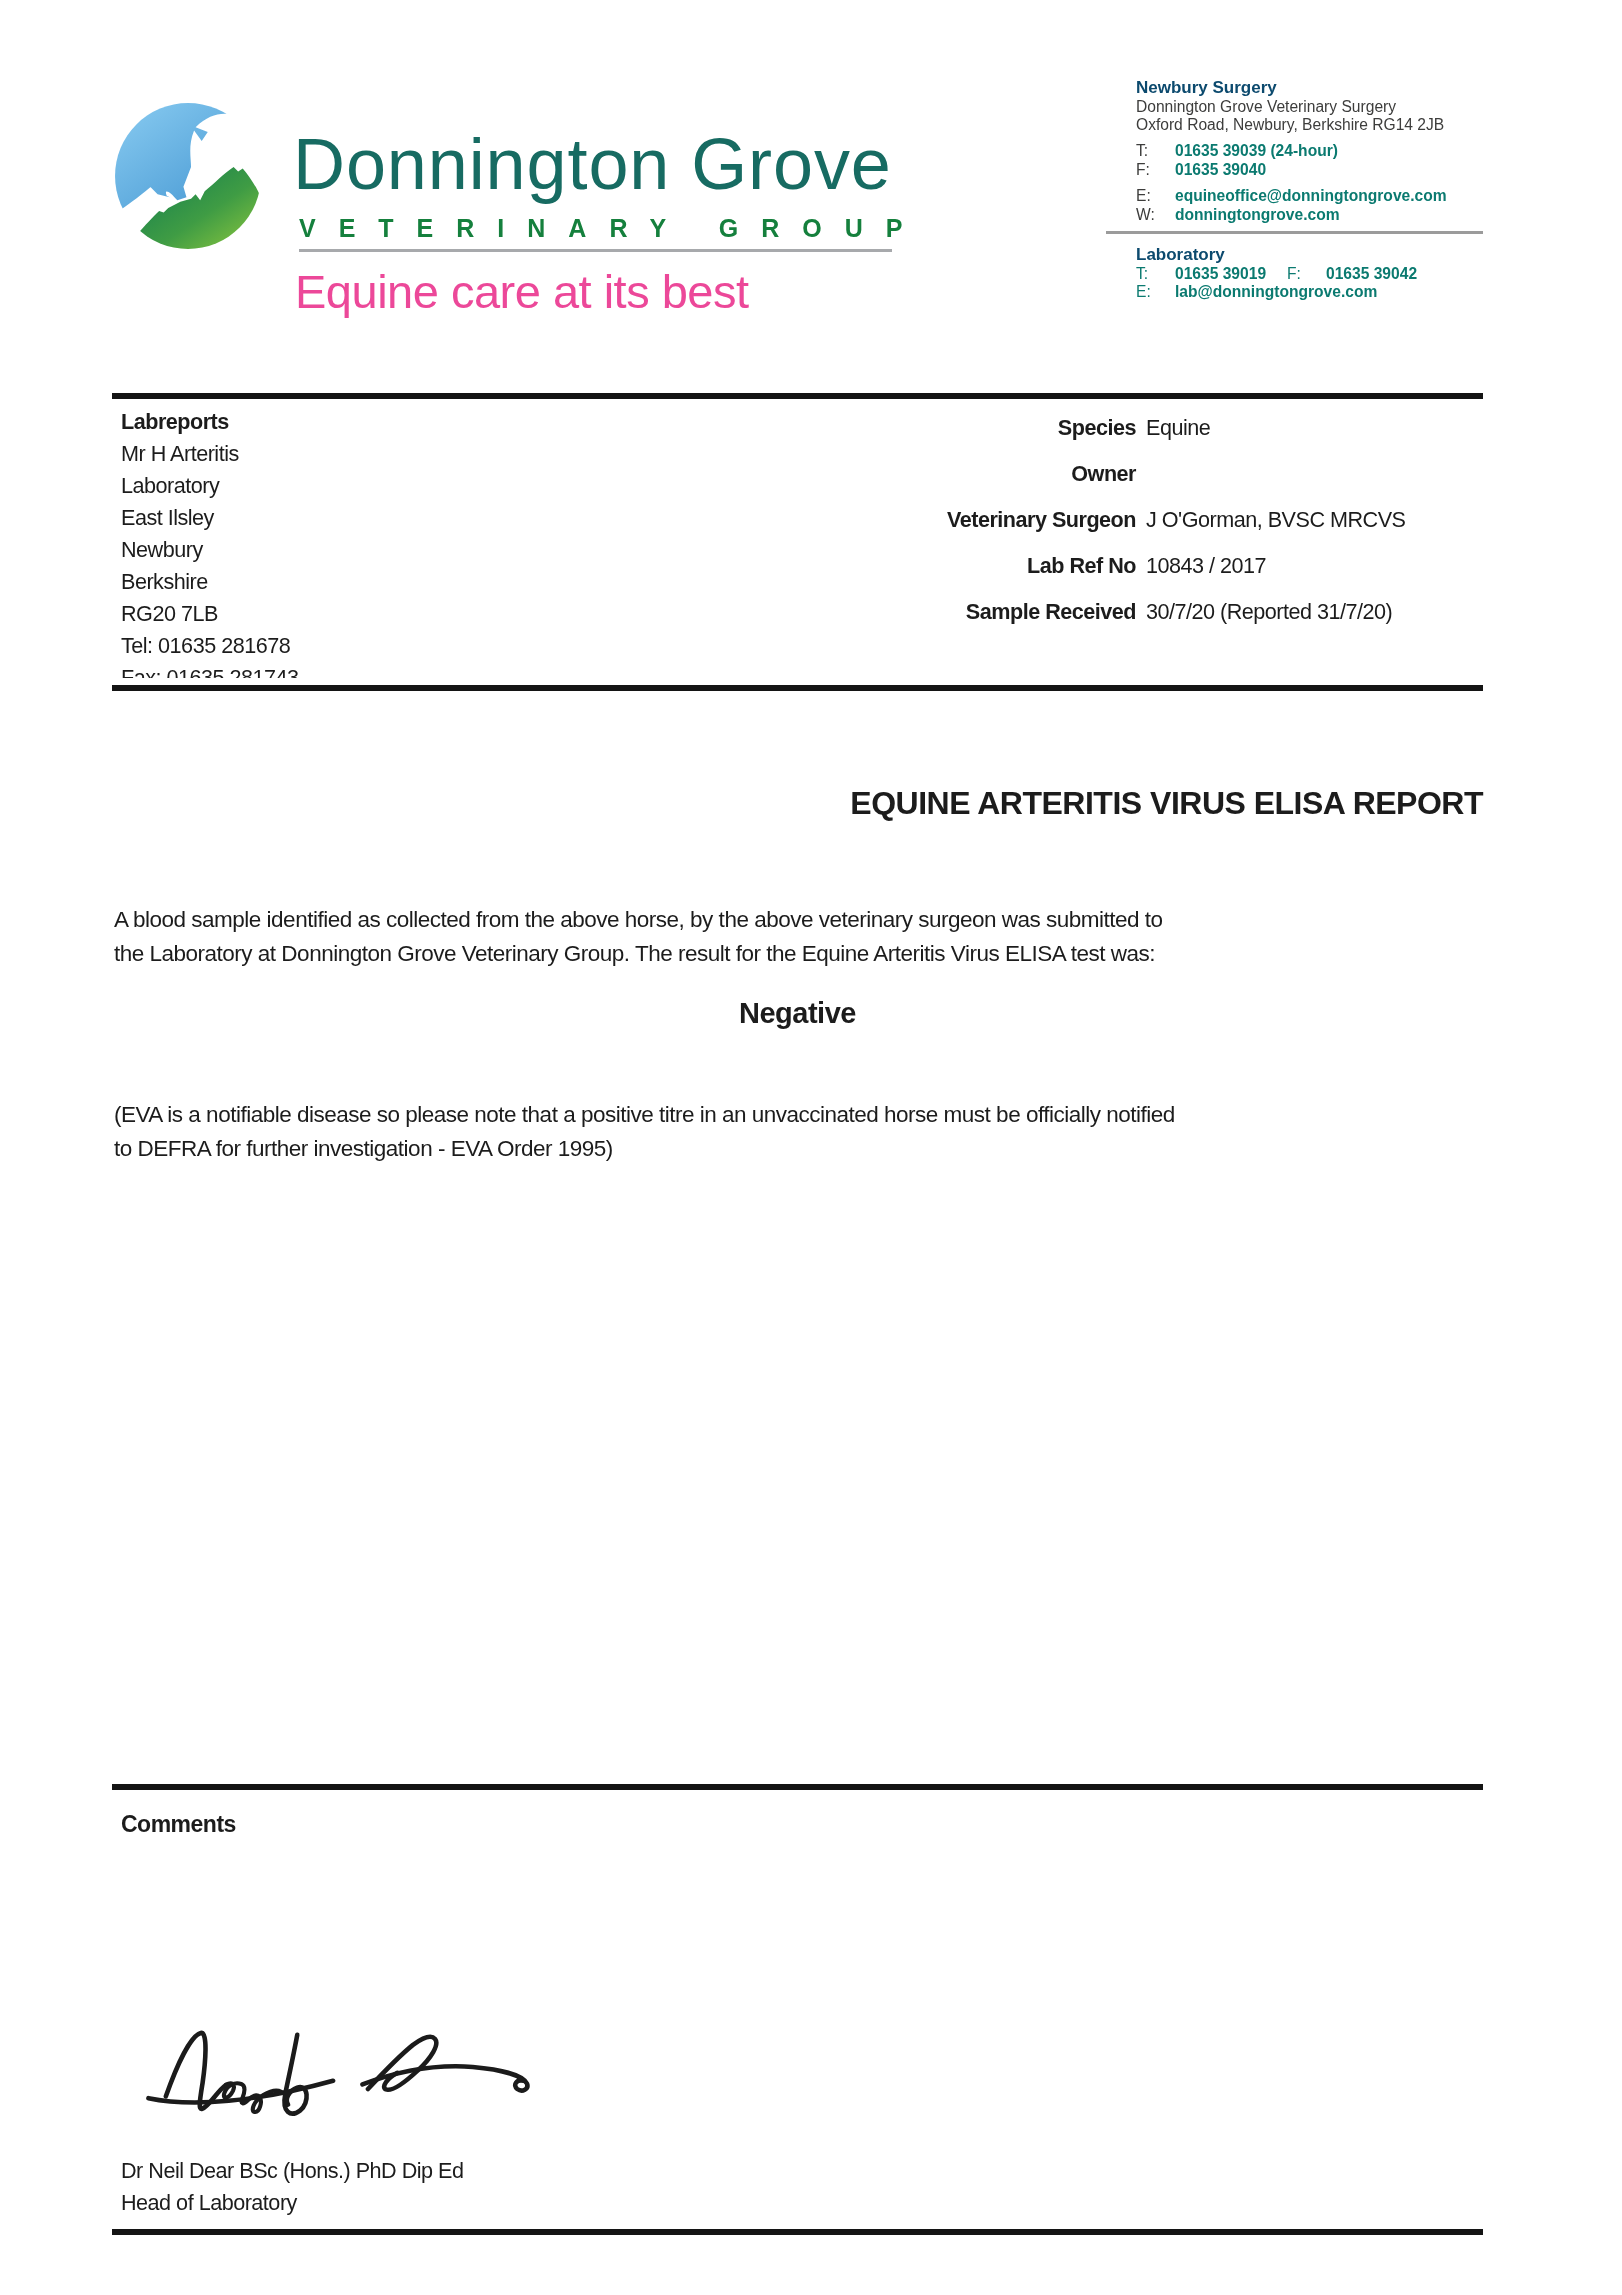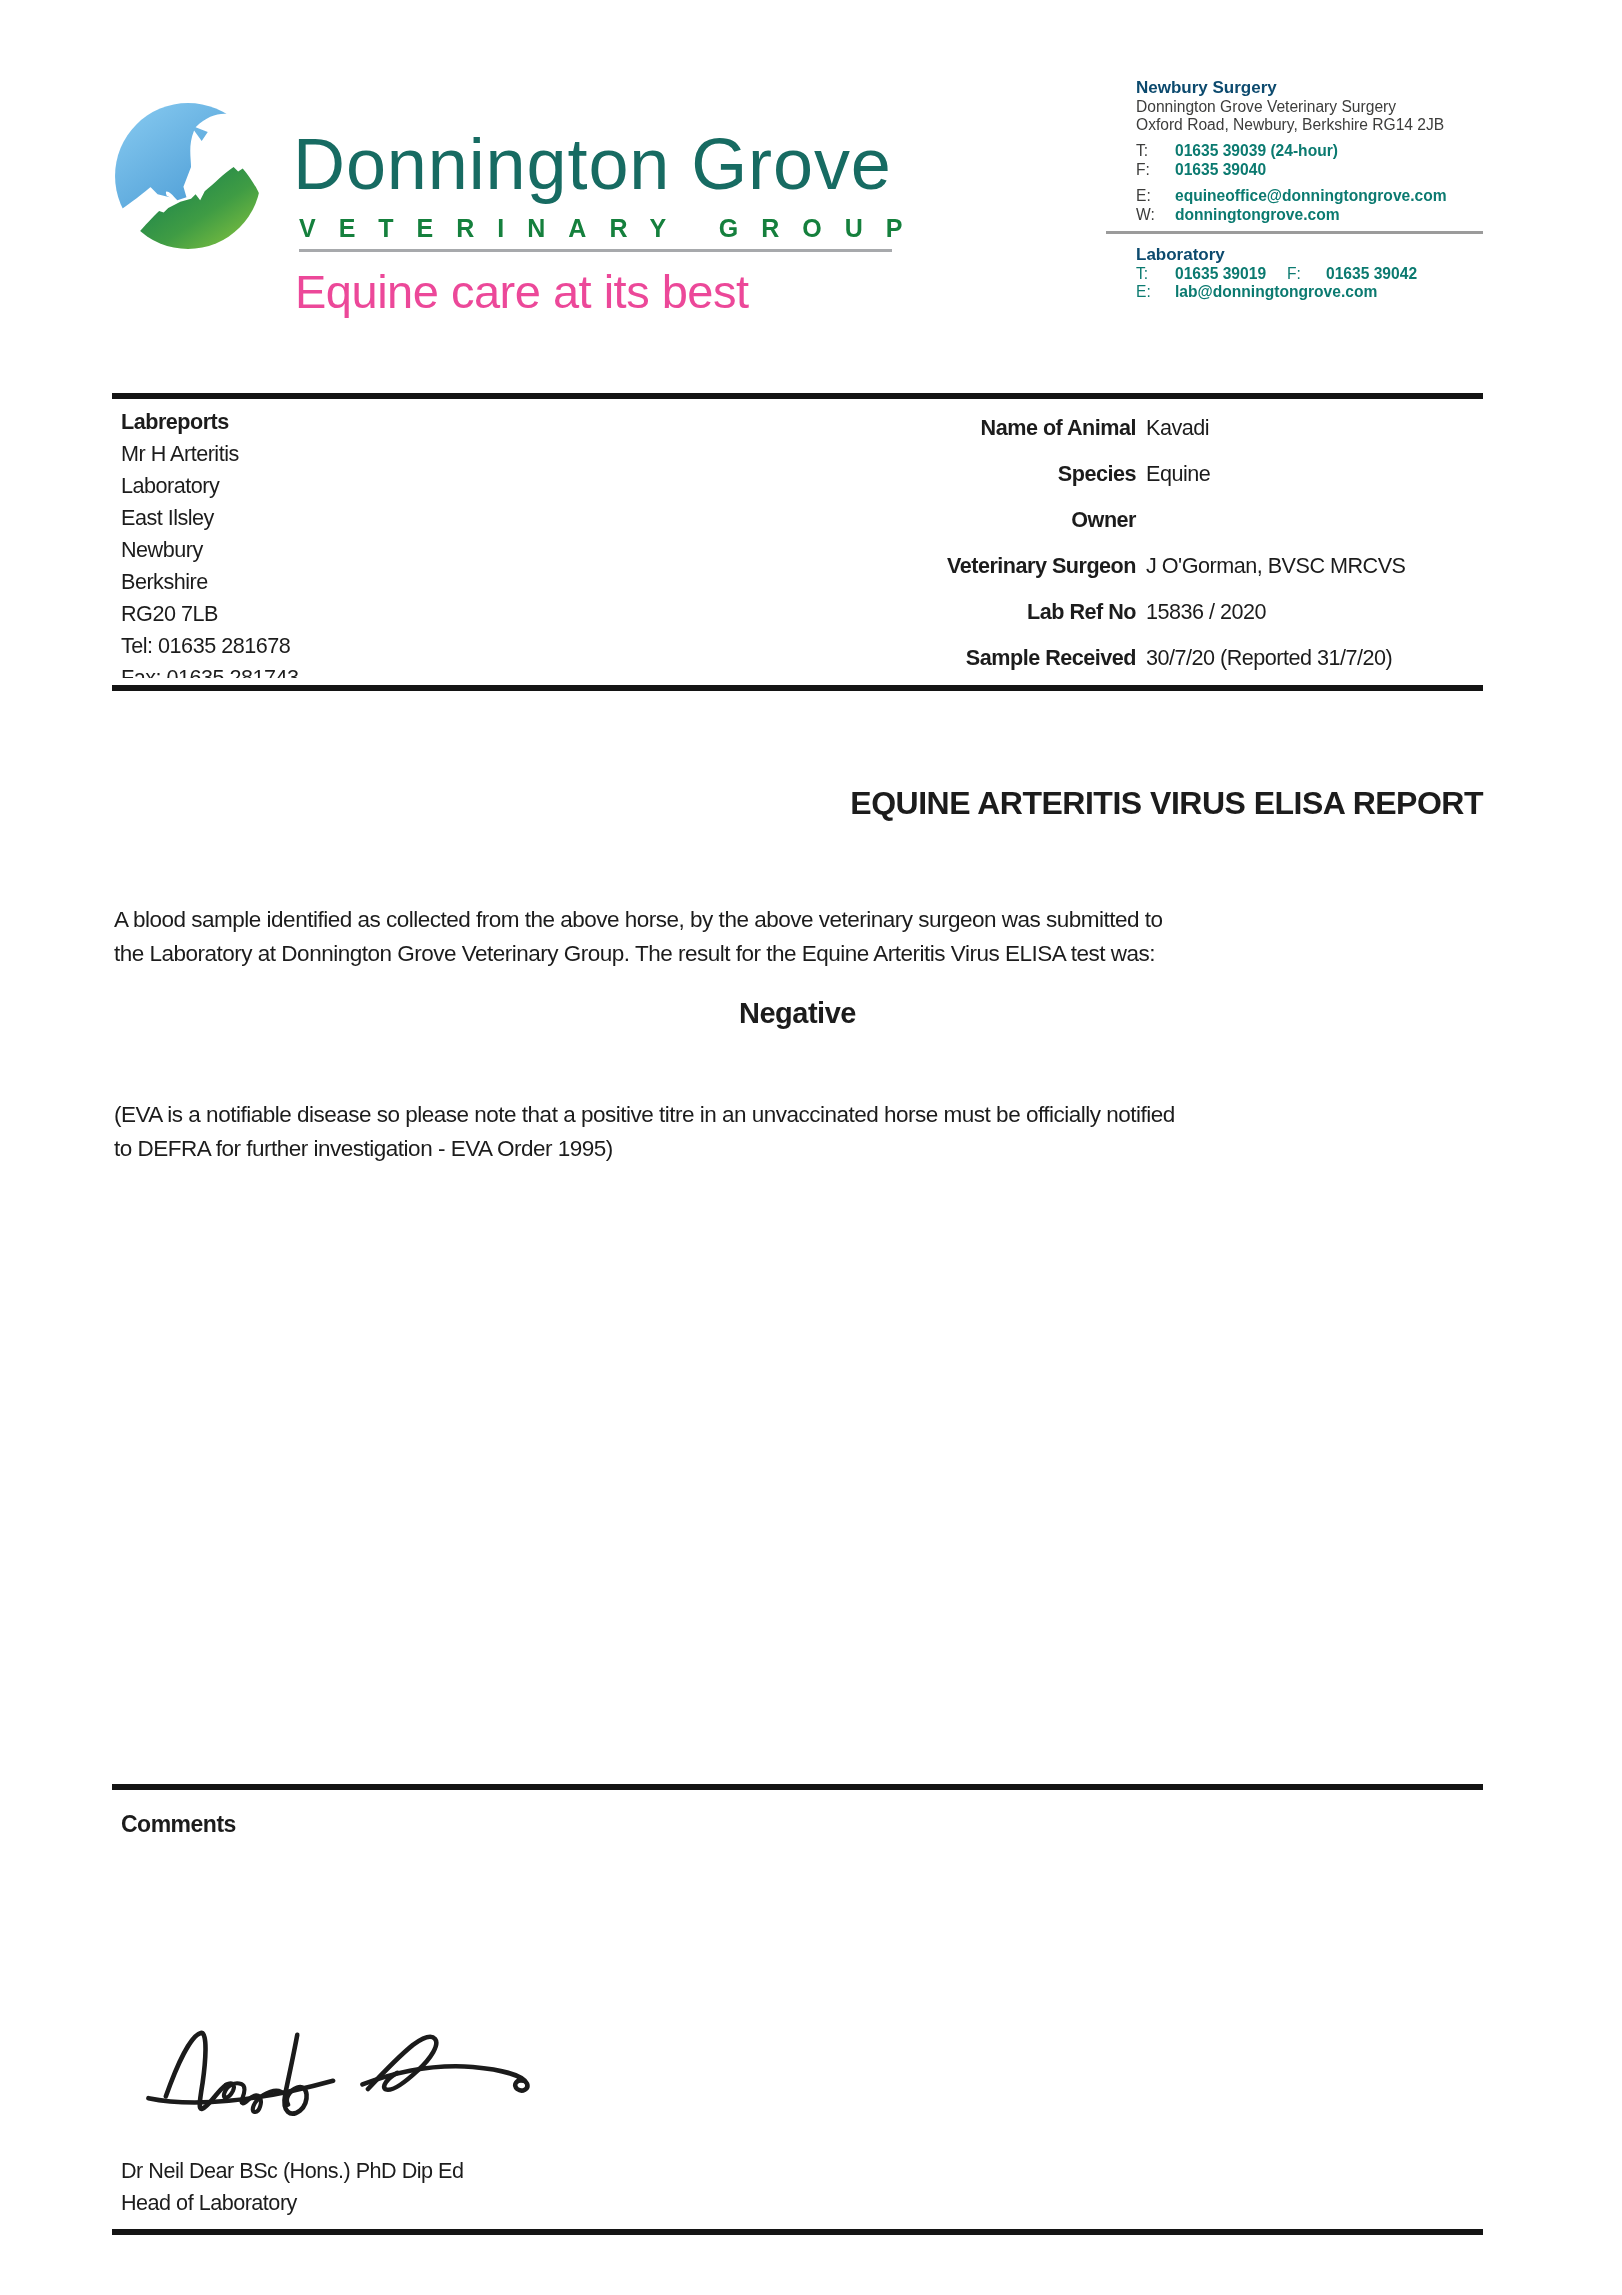--- a/index.html
+++ b/index.html
@@ -172,38 +172,34 @@
     <div>East Ilsley</div>
     <div>Newbury</div>
     <div>Berkshire</div>
     <div>RG20 7LB</div>
     <div>Tel: 01635 281678</div>
     <div>Fax: 01635 281743</div>
   </div>
 
   <div id="details">
     <div class="d-row">
-      <div class="d-label">Name of Animal</div>
-      <div class="d-value">Kavadi</div>
-    </div>
-    <div class="d-row">
       <div class="d-label">Species</div>
       <div class="d-value">Equine</div>
     </div>
     <div class="d-row">
       <div class="d-label">Owner</div>
       <div class="d-value"></div>
     </div>
     <div class="d-row">
       <div class="d-label">Veterinary Surgeon</div>
       <div class="d-value">J O'Gorman, BVSC MRCVS</div>
     </div>
     <div class="d-row">
       <div class="d-label">Lab Ref No</div>
-      <div class="d-value">15836 / 2020</div>
+      <div class="d-value">10843 / 2017</div>
     </div>
     <div class="d-row">
       <div class="d-label">Sample Received</div>
       <div class="d-value">30/7/20 (Reported 31/7/20)</div>
     </div>
   </div>
 
   <div id="report-title">EQUINE ARTERITIS VIRUS ELISA REPORT</div>
 
   <div id="result">Negative</div>

